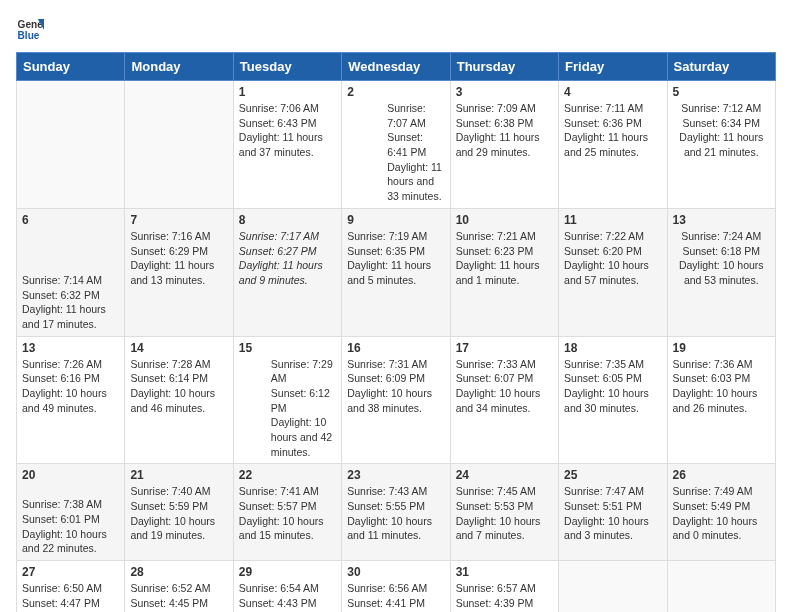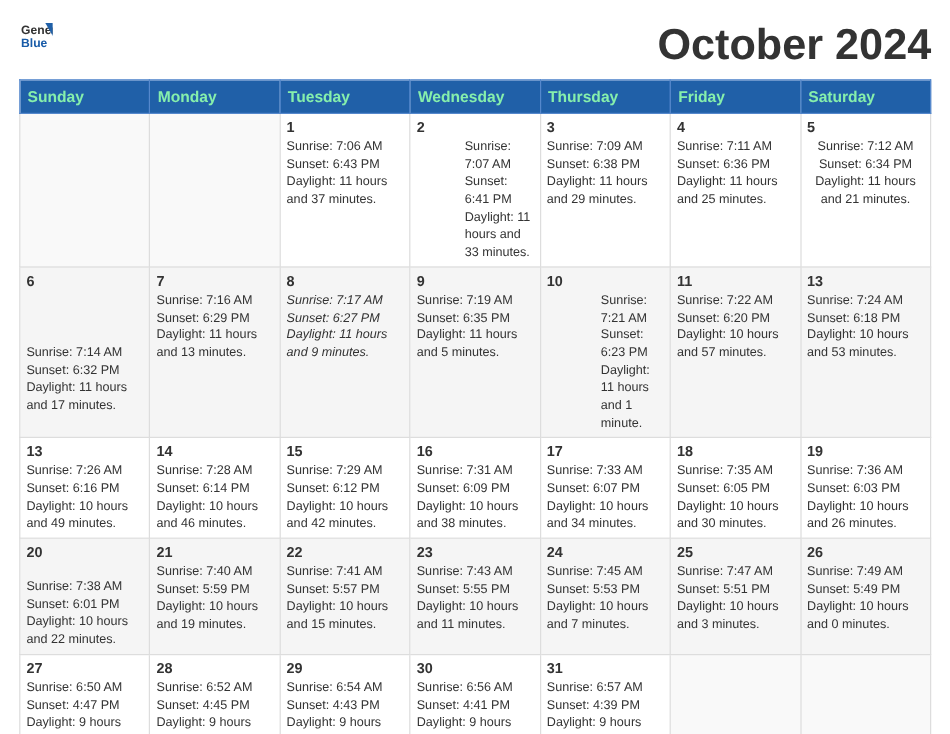--- a/index.html
+++ b/index.html
@@ -37,21 +37,21 @@
       font-size: 16px;
       color: #333;
     }
     .calendar-table {
       width: 100%;
       border-collapse: collapse;
       border: 1px solid #ccc;
     }
     .calendar-table th {
       background-color: #2060a8;
-      color: #86efac;
+      color: #ffffff;
       text-align: left;
       padding: 6px 6px;
       font-size: 13px;
       border: 1px solid #5588cc;
     }
     .calendar-table td {
       vertical-align: top;
       padding: 4px 5px;
       font-size: 11px;
       color: #333;
@@ -86,21 +86,20 @@
 
 <div class="header-area">
   <div class="logo">
     <svg class="logo-icon" viewBox="0 0 36 36">
       <text x="2" y="16" font-size="13" font-weight="bold" fill="#333" font-family="Arial">General</text>
       <text x="2" y="30" font-size="13" font-weight="bold" fill="#1a5ca8" font-family="Arial">Blue</text>
       <polygon points="28,4 36,4 36,18" fill="#2060a8"></polygon>
     </svg>
   </div>
   <div class="title-area">
-    <div class="month-title">October 2024</div>
   </div>
 </div>
 
 <table class="calendar-table">
   <thead>
     <tr>
     <th>Sunday</th>
         <th>Monday</th>
         <th>Tuesday</th>
         <th>Wednesday</th>
@@ -164,53 +163,53 @@
 Daylight: 11 hours and 9 minutes.</div>
         </td>
         <td>
           <span class="day-number">9</span>
           <div class="day-info" style="white-space: pre-line;">Sunrise: 7:19 AM
 Sunset: 6:35 PM
 Daylight: 11 hours and 5 minutes.</div>
         </td>
         <td>
           <span class="day-number">10</span>
-          <div class="day-info" style="white-space: pre-line; margin-left: 45px;">Sunrise: 7:21 AM
+          <div class="day-info" style="white-space: pre-line;">Sunrise: 7:21 AM
 Sunset: 6:23 PM
 Daylight: 11 hours and 1 minute.</div>
         </td>
         <td>
           <span class="day-number">11</span>
           <div class="day-info" style="white-space: pre-line;">Sunrise: 7:22 AM
 Sunset: 6:20 PM
 Daylight: 10 hours and 57 minutes.</div>
         </td>
         <td>
           <span class="day-number">13</span>
-          <div class="day-info" style="white-space: pre-line;">Sunrise: 7:24 AM
+          <div class="day-info" style="white-space: pre-line; text-align: center;">Sunrise: 7:24 AM
 Sunset: 6:18 PM
 Daylight: 10 hours and 53 minutes.</div>
         </td>
       </tr>
       <tr>
         <td>
           <span class="day-number">13</span>
           <div class="day-info" style="white-space: pre-line;">Sunrise: 7:26 AM
 Sunset: 6:16 PM
 Daylight: 10 hours and 49 minutes.</div>
         </td>
         <td>
           <span class="day-number">14</span>
           <div class="day-info" style="white-space: pre-line;">Sunrise: 7:28 AM
 Sunset: 6:14 PM
 Daylight: 10 hours and 46 minutes.</div>
         </td>
         <td>
           <span class="day-number">15</span>
-          <div class="day-info" style="white-space: pre-line;">Sunrise: 7:29 AM
+          <div class="day-info" style="white-space: pre-line; margin-left: 32px;">Sunrise: 7:29 AM
 Sunset: 6:12 PM
 Daylight: 10 hours and 42 minutes.</div>
         </td>
         <td>
           <span class="day-number">16</span>
           <div class="day-info" style="white-space: pre-line;">Sunrise: 7:31 AM
 Sunset: 6:09 PM
 Daylight: 10 hours and 38 minutes.</div>
         </td>
         <td>

